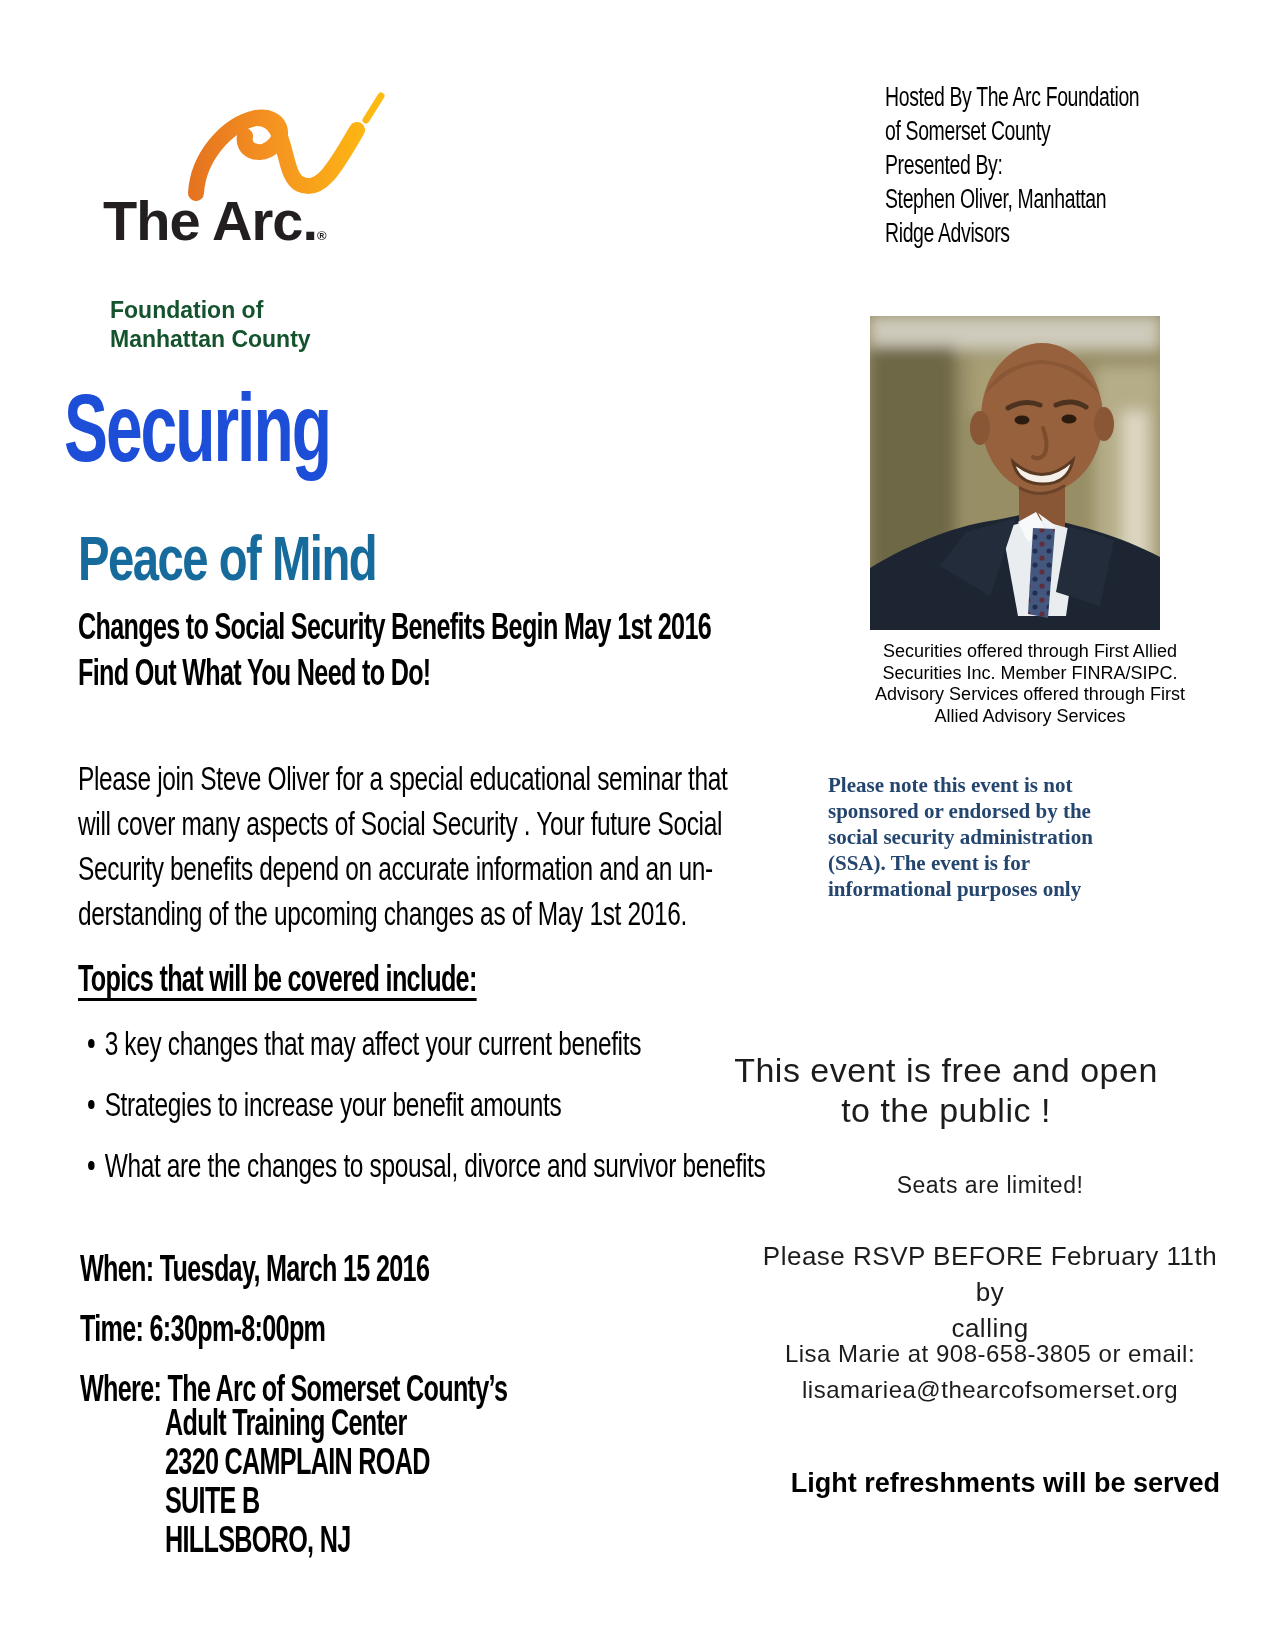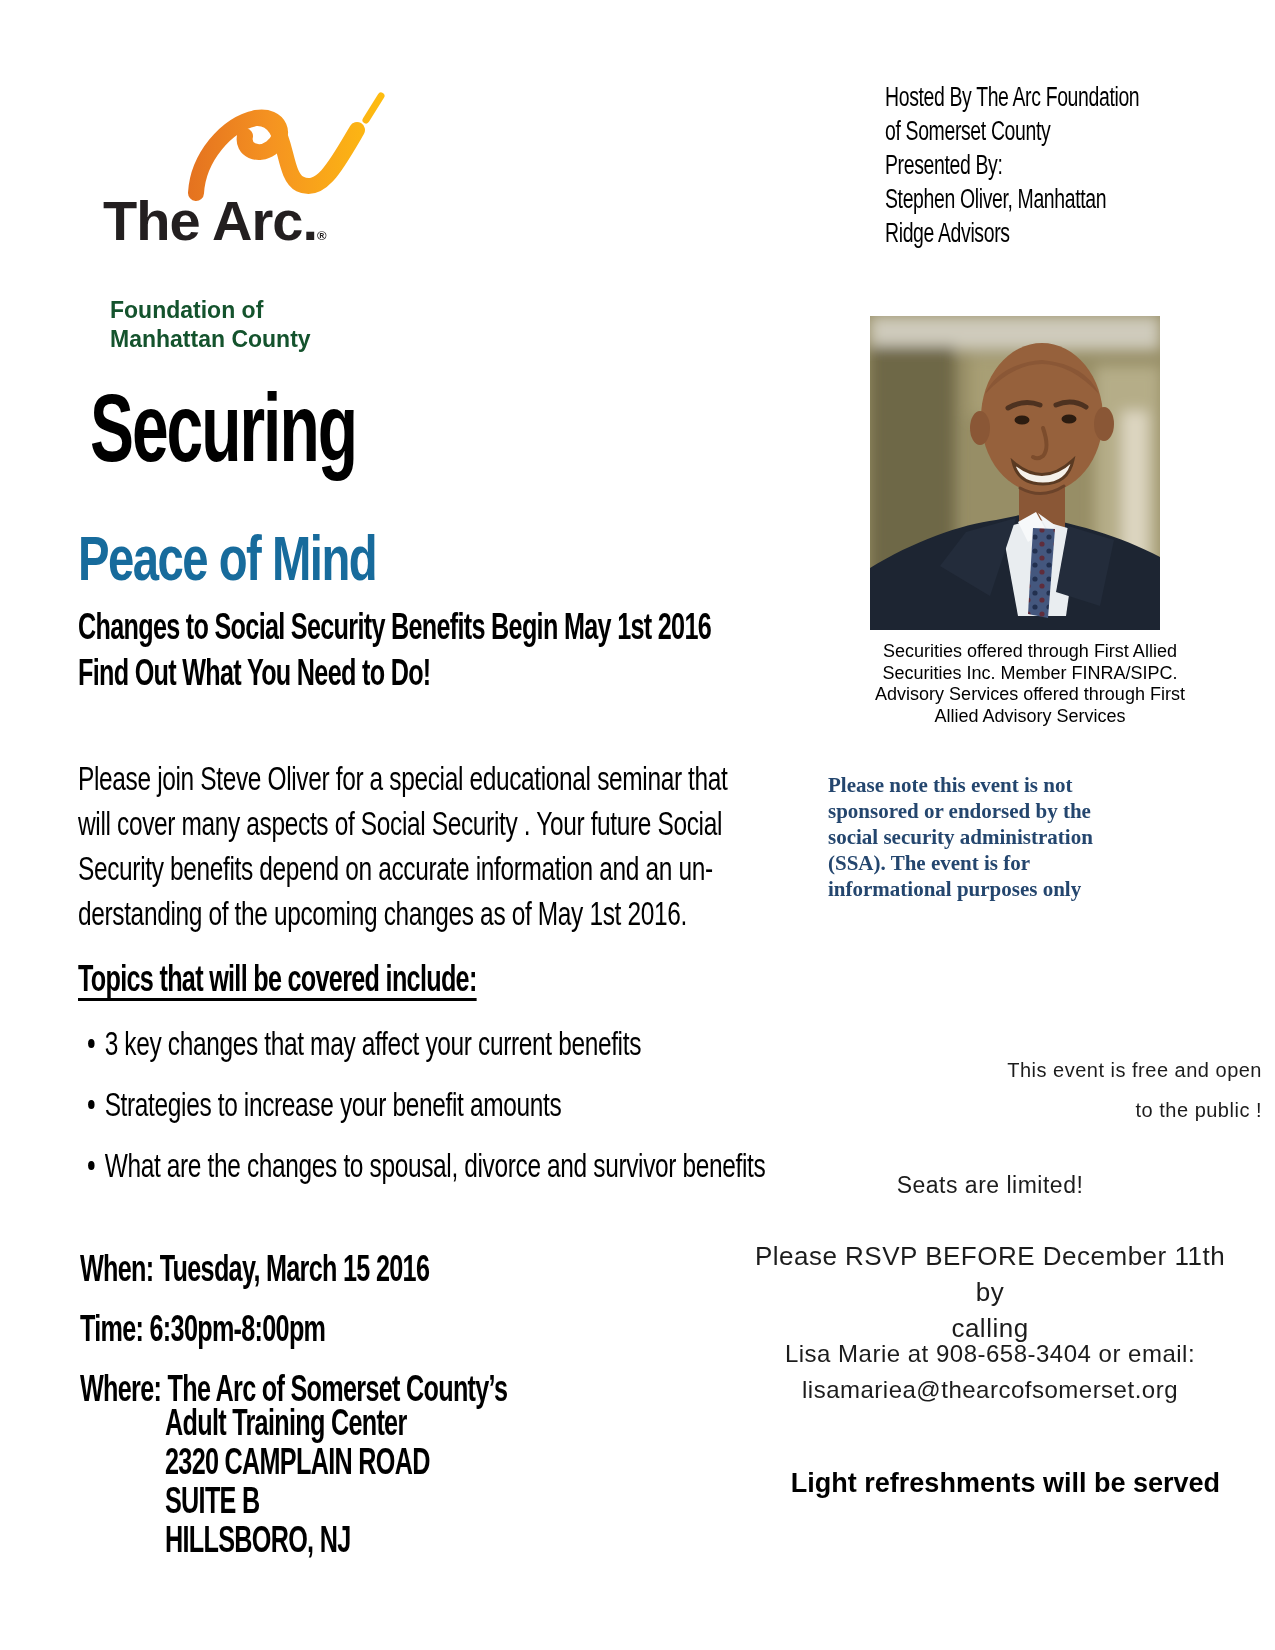--- a/index.html
+++ b/index.html
@@ -21,21 +21,21 @@
   
   #logo-swoosh{position:absolute;left:168px;top:86px;width:230px;height:130px;}
   #logo-name{position:absolute;left:103px;top:188px;font-size:56px;font-weight:bold;letter-spacing:-1px;color:#231f20;white-space:nowrap;}
   #logo-name .reg{font-size:13px;vertical-align:baseline;}
   #logo-sub{position:absolute;left:110px;top:252px;font-size:23px;font-weight:600;color:#14532d;line-height:29px;margin-top:44px;}
 
   
   #hosted{position:absolute;left:885px;top:80px;font-size:27px;line-height:34px;letter-spacing:-0.5px;}
 
   
-  #headline1{position:absolute;left:90px;top:372px;font-size:97px;font-weight:bold;letter-spacing:-3px;color:#000000;}
+  #headline1{position:absolute;left:64px;top:372px;font-size:97px;font-weight:bold;letter-spacing:-3px;color:#1d4ed8;}
   #headline2{position:absolute;left:78px;top:498px;font-size:63px;font-weight:bold;letter-spacing:-2px;color:#176B9C;margin-top:24px;}
 
   
   #subhead{position:absolute;left:78px;top:604px;font-size:36px;font-weight:bold;line-height:46px;letter-spacing:-1px;}
 
   
   #intro{position:absolute;left:78px;top:756px;font-size:34px;line-height:45px;letter-spacing:-0.5px;}
 
   
   #topics-heading{position:absolute;left:78px;top:958px;font-size:36px;font-weight:bold;letter-spacing:-1px;}
@@ -56,21 +56,21 @@
 
   
   #caption{position:absolute;left:828px;top:641px;width:404px;text-align:center;font-size:18px;line-height:21.5px;}
 
   
   #disclaimer{position:absolute;left:828px;top:772px;width:410px;text-align:left;
     font-family:"Liberation Serif",serif;font-weight:bold;font-size:21px;line-height:26px;color:#24466E;}
 
   
   .lightgoth{font-family:"Liberation Sans",sans-serif;font-weight:normal;color:#1c1c1c;letter-spacing:0.5px;}
-  #free-text{position:absolute;left:802px;top:1050px;width:460px;text-align:right;font-size:20px;line-height:40px;}
+  #free-text{position:absolute;left:716px;top:1050px;width:460px;text-align:center;font-size:34px;line-height:40px;}
   #seats{position:absolute;left:760px;top:1172px;width:460px;text-align:center;font-size:23px;}
   #rsvp-call{position:absolute;left:750px;top:1238px;width:480px;text-align:center;font-size:26px;line-height:36px;}
   #contact{position:absolute;left:750px;top:1336px;width:480px;text-align:center;font-size:24px;line-height:36px;}
   #refreshments{position:absolute;left:760px;top:1468px;width:460px;text-align:right;font-size:27px;font-weight:bold;color:#000;letter-spacing:0;}
 </style>
 </head>
 <body>
 
 <div id="flyer">
 
@@ -220,24 +220,24 @@
     </div>
 
   <div id="free-text" class="lightgoth">
       <div>This event is free and open</div>
       <div>to the public !</div>
     </div>
 
   <div id="seats" class="lightgoth">Seats are limited!</div>
 
   <div id="rsvp-call" class="lightgoth">
-      <div>Please RSVP BEFORE December 11th by</div>
+      <div>Please RSVP BEFORE February 11th by</div>
       <div>calling</div>
     </div>
 
   <div id="contact" class="lightgoth">
-      <div>Lisa Marie at 908-658-3404 or email:</div>
+      <div>Lisa Marie at 908-658-3805 or email:</div>
       <div>lisamariea@thearcofsomerset.org</div>
     </div>
 
   <div id="refreshments">Light refreshments will be served</div>
 
 </div>
 
 </body></html>

